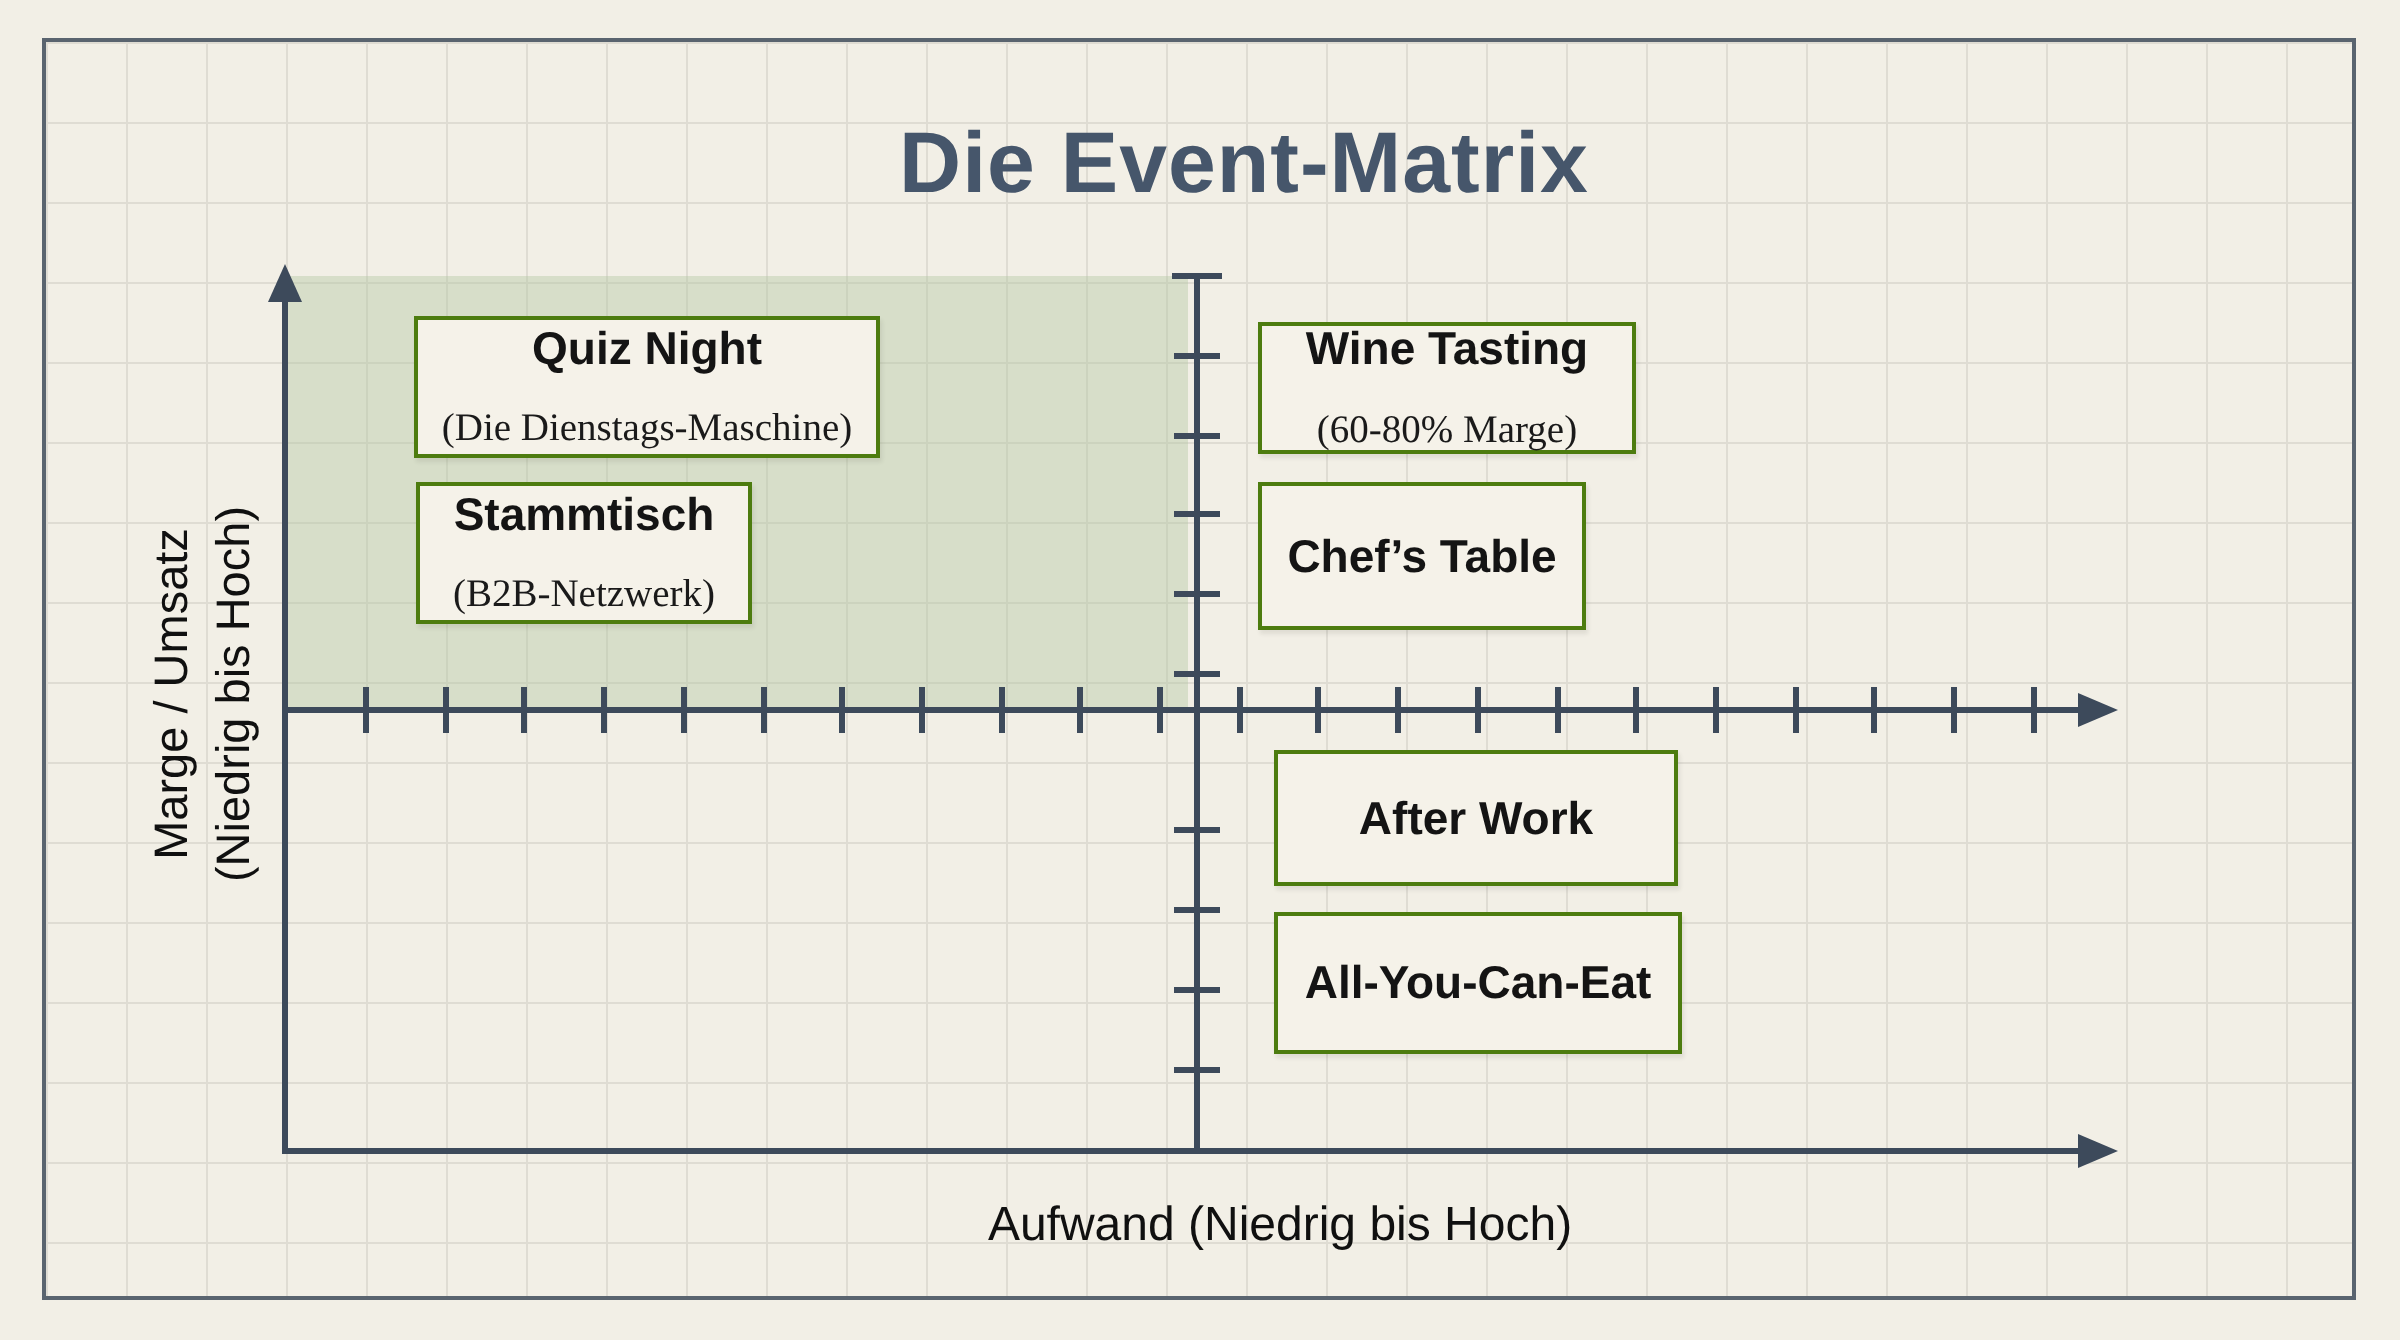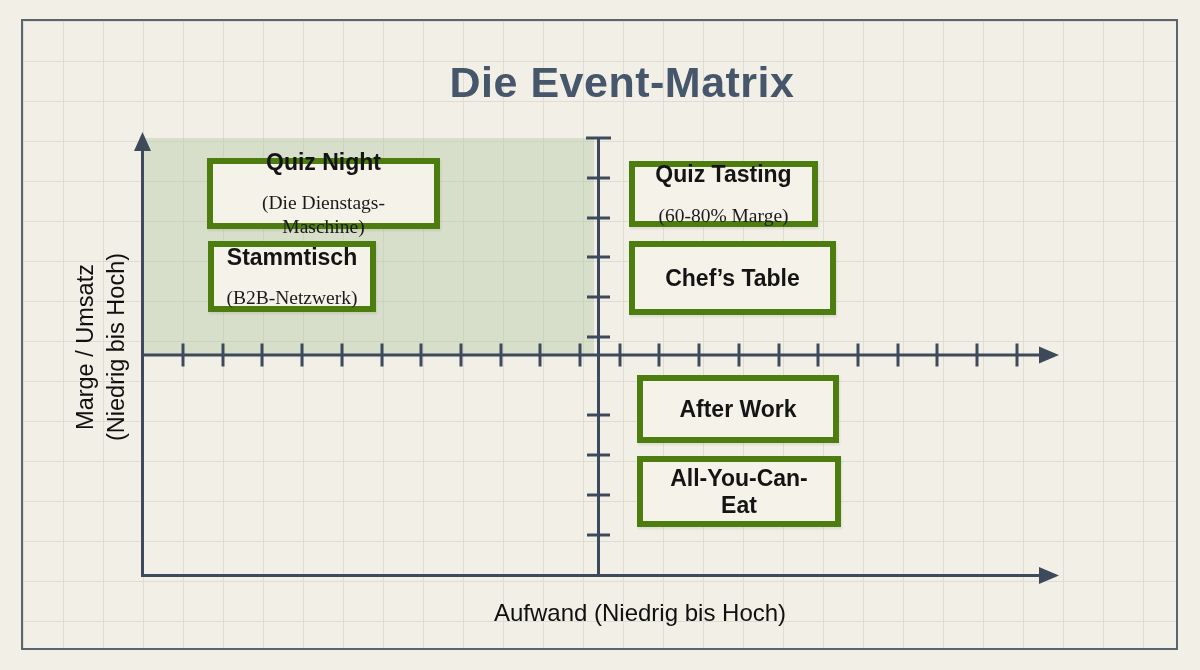--- a/index.html
+++ b/index.html
@@ -36,21 +36,21 @@
   .quadrant-highlight {
     position: absolute;
     left: 144px; top: 138px;
     width: 450px; height: 216px;
     background: rgba(178, 198, 163, 0.42);
   }
   svg.axes { position: absolute; left: 0; top: 0; }
   .matrix-box {
     position: absolute;
     background: #f5f2e9;
-    border: 6px solid #4d7c0f;
+    border: 2px solid #4d7c0f;
     display: flex;
     flex-direction: column;
     align-items: center;
     justify-content: center;
     text-align: center;
     box-shadow: 1px 2px 2px rgba(60,60,50,0.10);
     padding: 4px 10px;
   }
   .matrix-box .box-title {
     font-size: 23px;
@@ -84,21 +84,21 @@
     width: 1200px;
     text-align: center;
     font-size: 24px;
     color: #101010;
     margin-left: 40px;
   }
   
   #box-0 { left: 207px; top: 158px; width: 233px; height: 71px; }
   #box-1 { left: 208px; top: 241px; width: 168px; height: 71px; align-items: center; }
   #box-2 { left: 629px; top: 161px; width: 189px; height: 66px; }
-  #box-3 { left: 629px; top: 241px; width: 207px; height: 74px; }
+  #box-3 { left: 629px; top: 241px; width: 164px; height: 74px; }
   #box-4 { left: 637px; top: 375px; width: 202px; height: 68px; align-items: center; }
   #box-5 { left: 637px; top: 456px; width: 204px; height: 71px; }
 </style>
 </head>
 <body>
 
 <div class="frame"></div>
 
 <div class="quadrant-highlight"></div>
 
@@ -171,21 +171,21 @@
   <div class="box-title">Quiz Night</div>
   <div class="box-subtitle">(Die Dienstags-Maschine)</div>
 </div>
 
 <div id="box-1" class="matrix-box">
   <div class="box-title">Stammtisch</div>
   <div class="box-subtitle">(B2B-Netzwerk)</div>
 </div>
 
 <div id="box-2" class="matrix-box">
-  <div class="box-title">Quiz Tasting</div>
+  <div class="box-title">Wine Tasting</div>
   <div class="box-subtitle">(60-80% Marge)</div>
 </div>
 
 <div id="box-3" class="matrix-box">
   <div class="box-title">Chef’s Table</div>
 
 </div>
 
 <div id="box-4" class="matrix-box">
   <div class="box-title">After Work</div>

